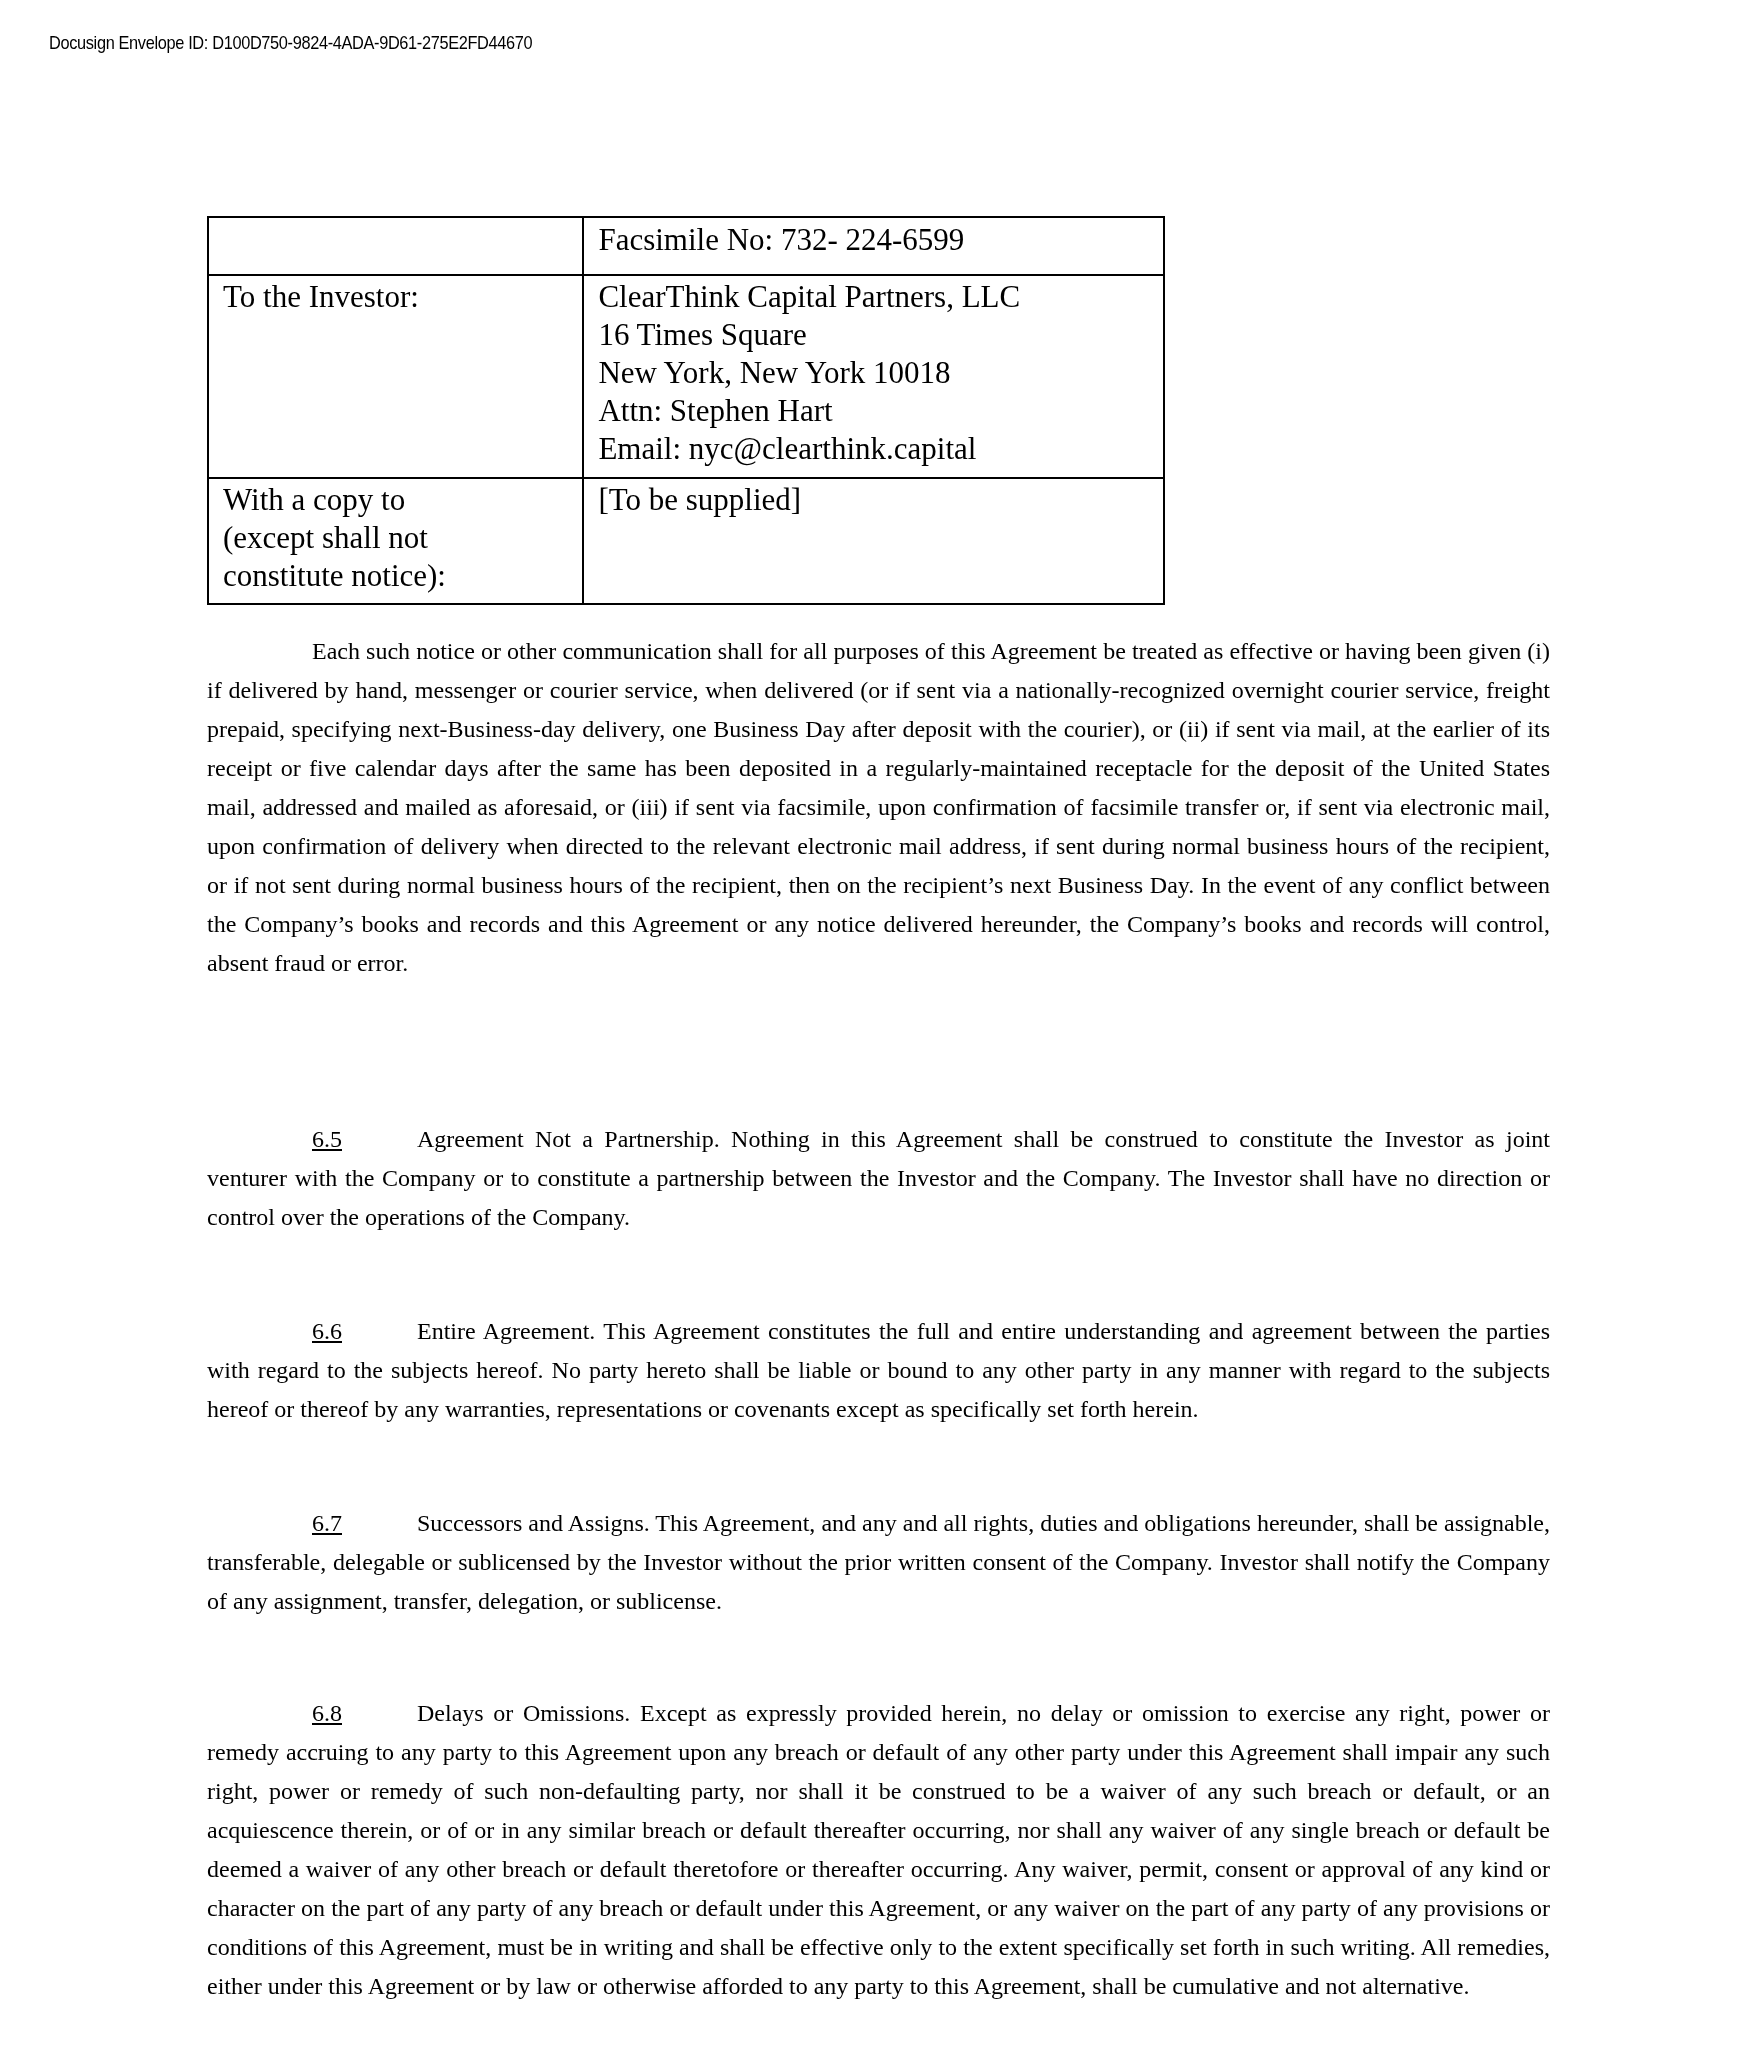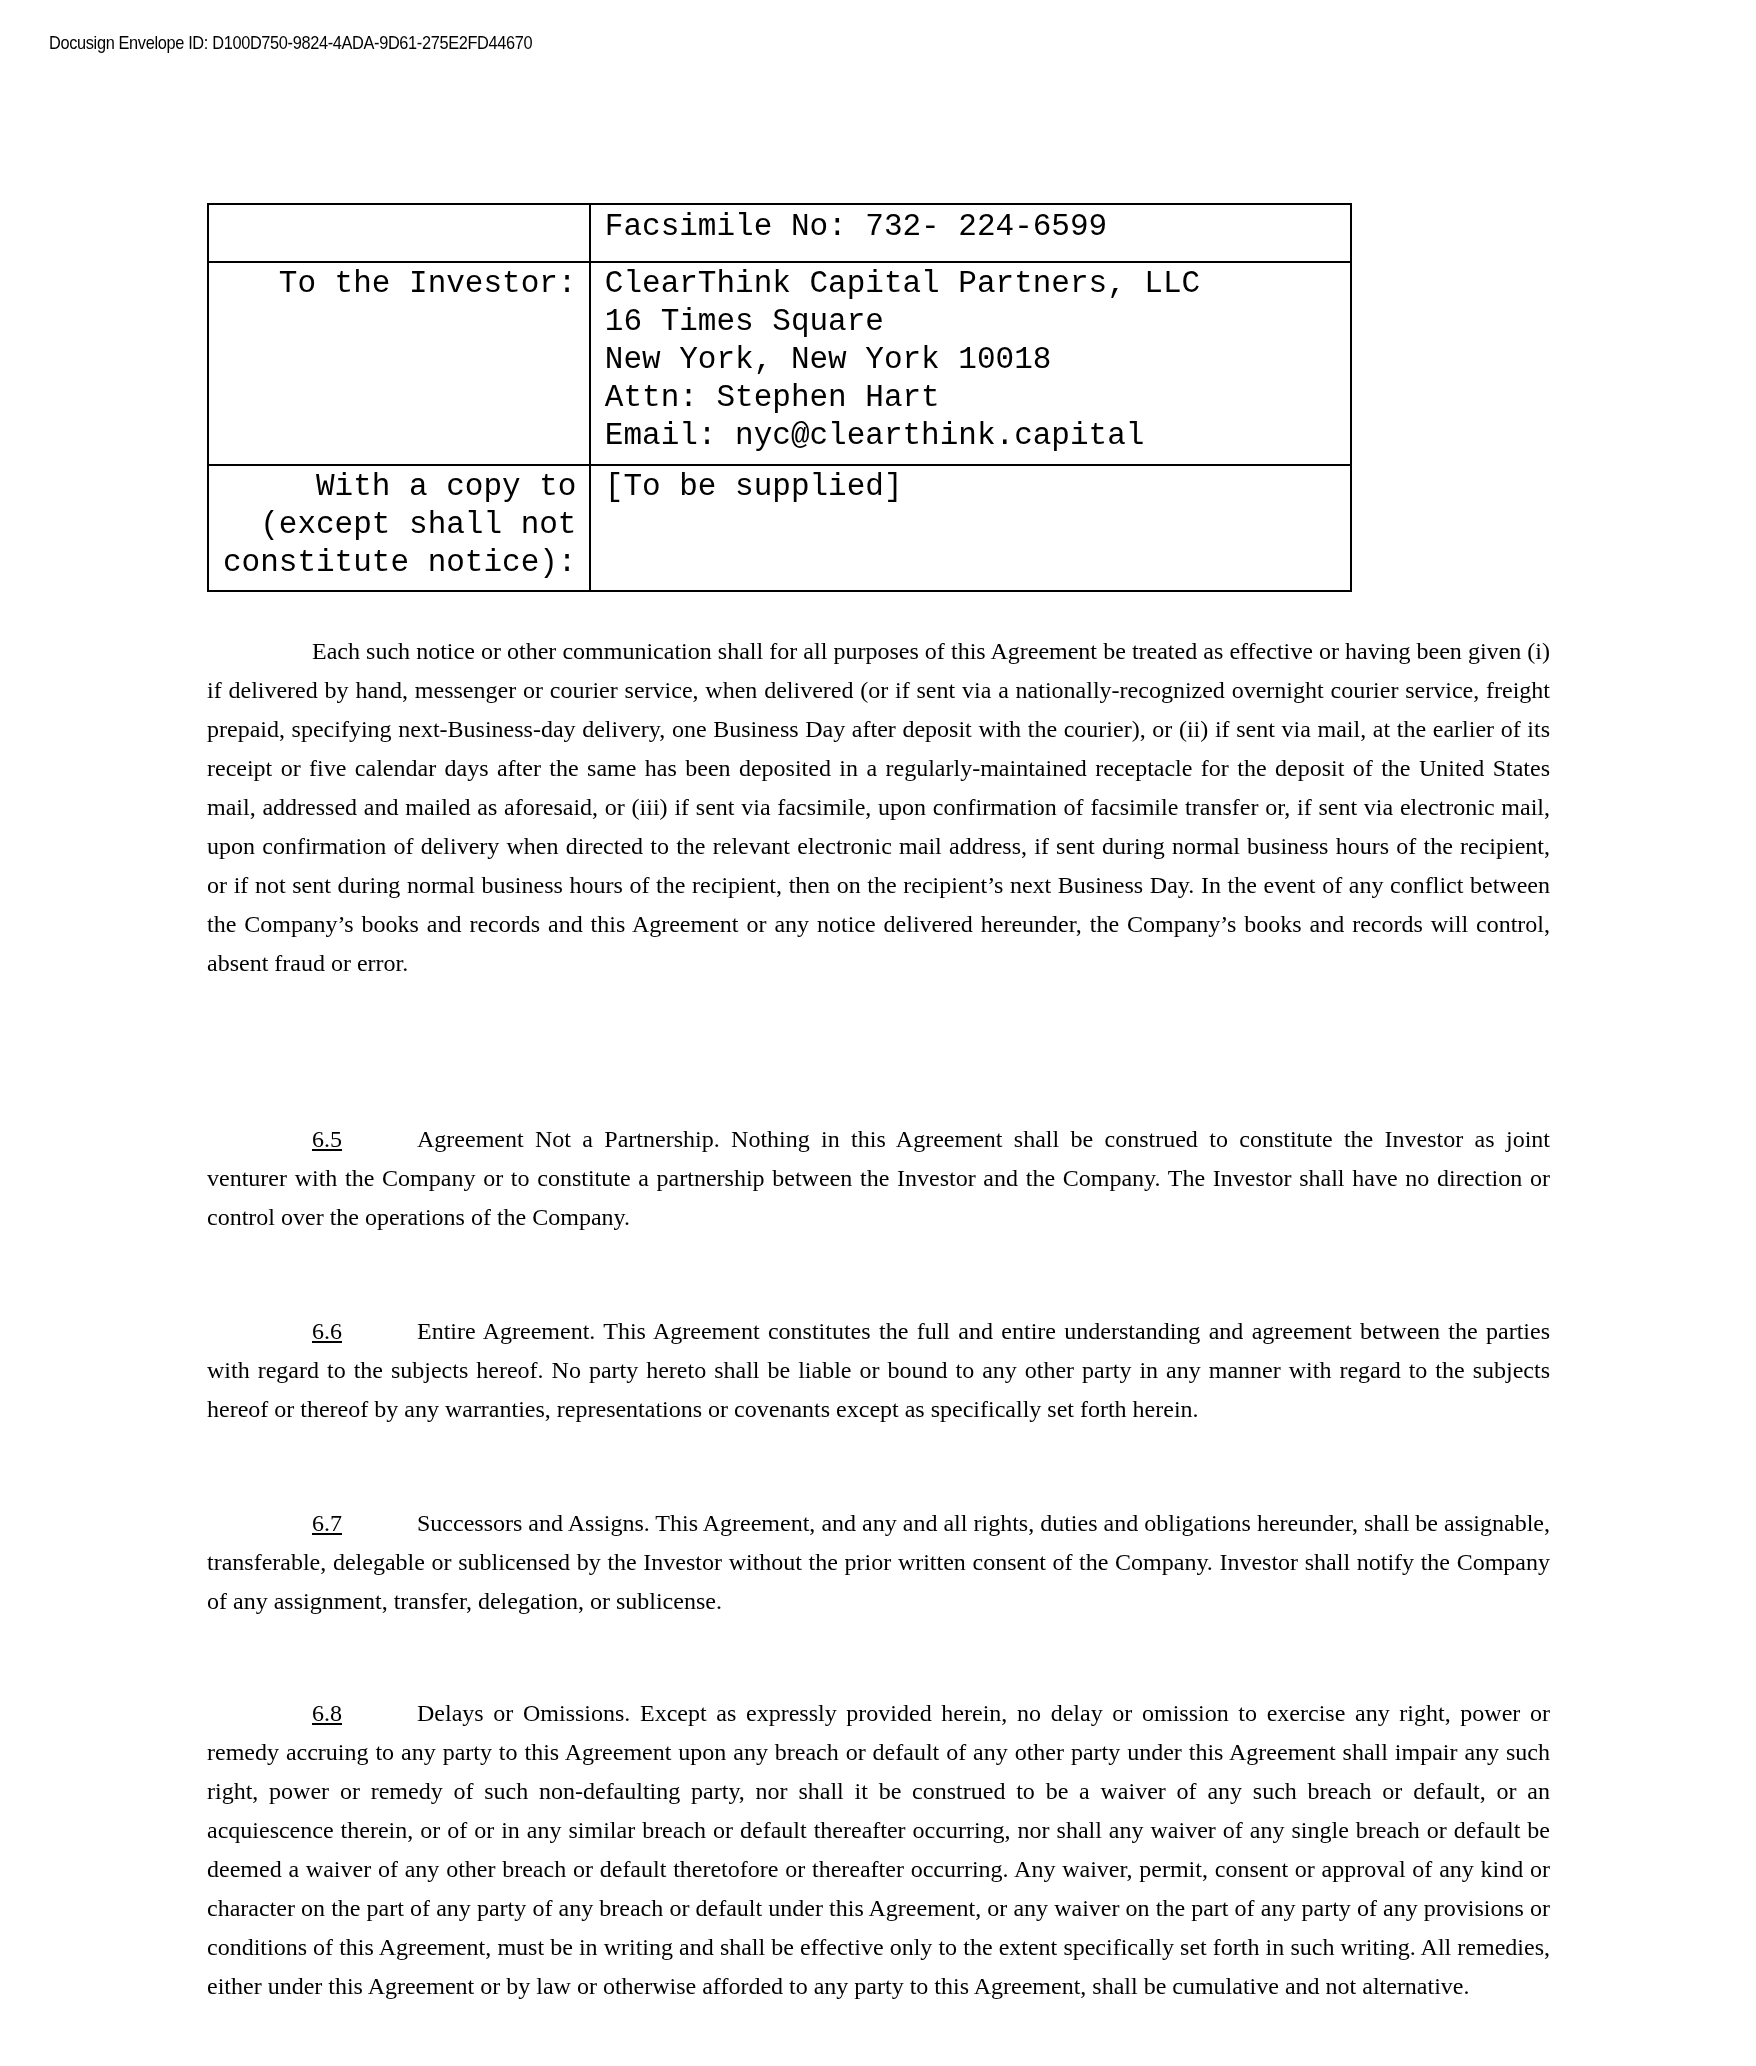--- a/index.html
+++ b/index.html
@@ -21,33 +21,33 @@
     font-family: "Liberation Sans", sans-serif;
     font-size: 19px;
     letter-spacing: -0.4px;
     transform: scaleX(0.86);
     transform-origin: left top;
     white-space: nowrap;
   }
   .notice-table {
     position: absolute;
     left: 207px;
-    top: 203px;
-    width: 1145px;
+    top: 216px;
+    width: 958px;
     border-collapse: collapse;
-    font-family: Liberation Mono, monospace;
+    font-family: Liberation Serif, serif;
     font-size: 31px;
     line-height: 38px;
   }
   .notice-table td {
     border: 2.1px solid #000;
     vertical-align: top;
     padding: 2.5px 12.4px 8.3px 14px;
   }
-  .notice-table td.label-col { width: 347px; text-align: right; }
+  .notice-table td.label-col { width: 347px; }
   .notice-table tr.row-fax td { height: 45px; }
   .notice-table tr.row-investor td { height: 186px; }
   .notice-table tr.row-copy td { height: 112px; margin-top: 36px; }
   .cell-line { display: block; white-space: nowrap; }
 
   .para {
     position: absolute;
     left: 207px;
     width: 1343px;
     text-align: justify;

